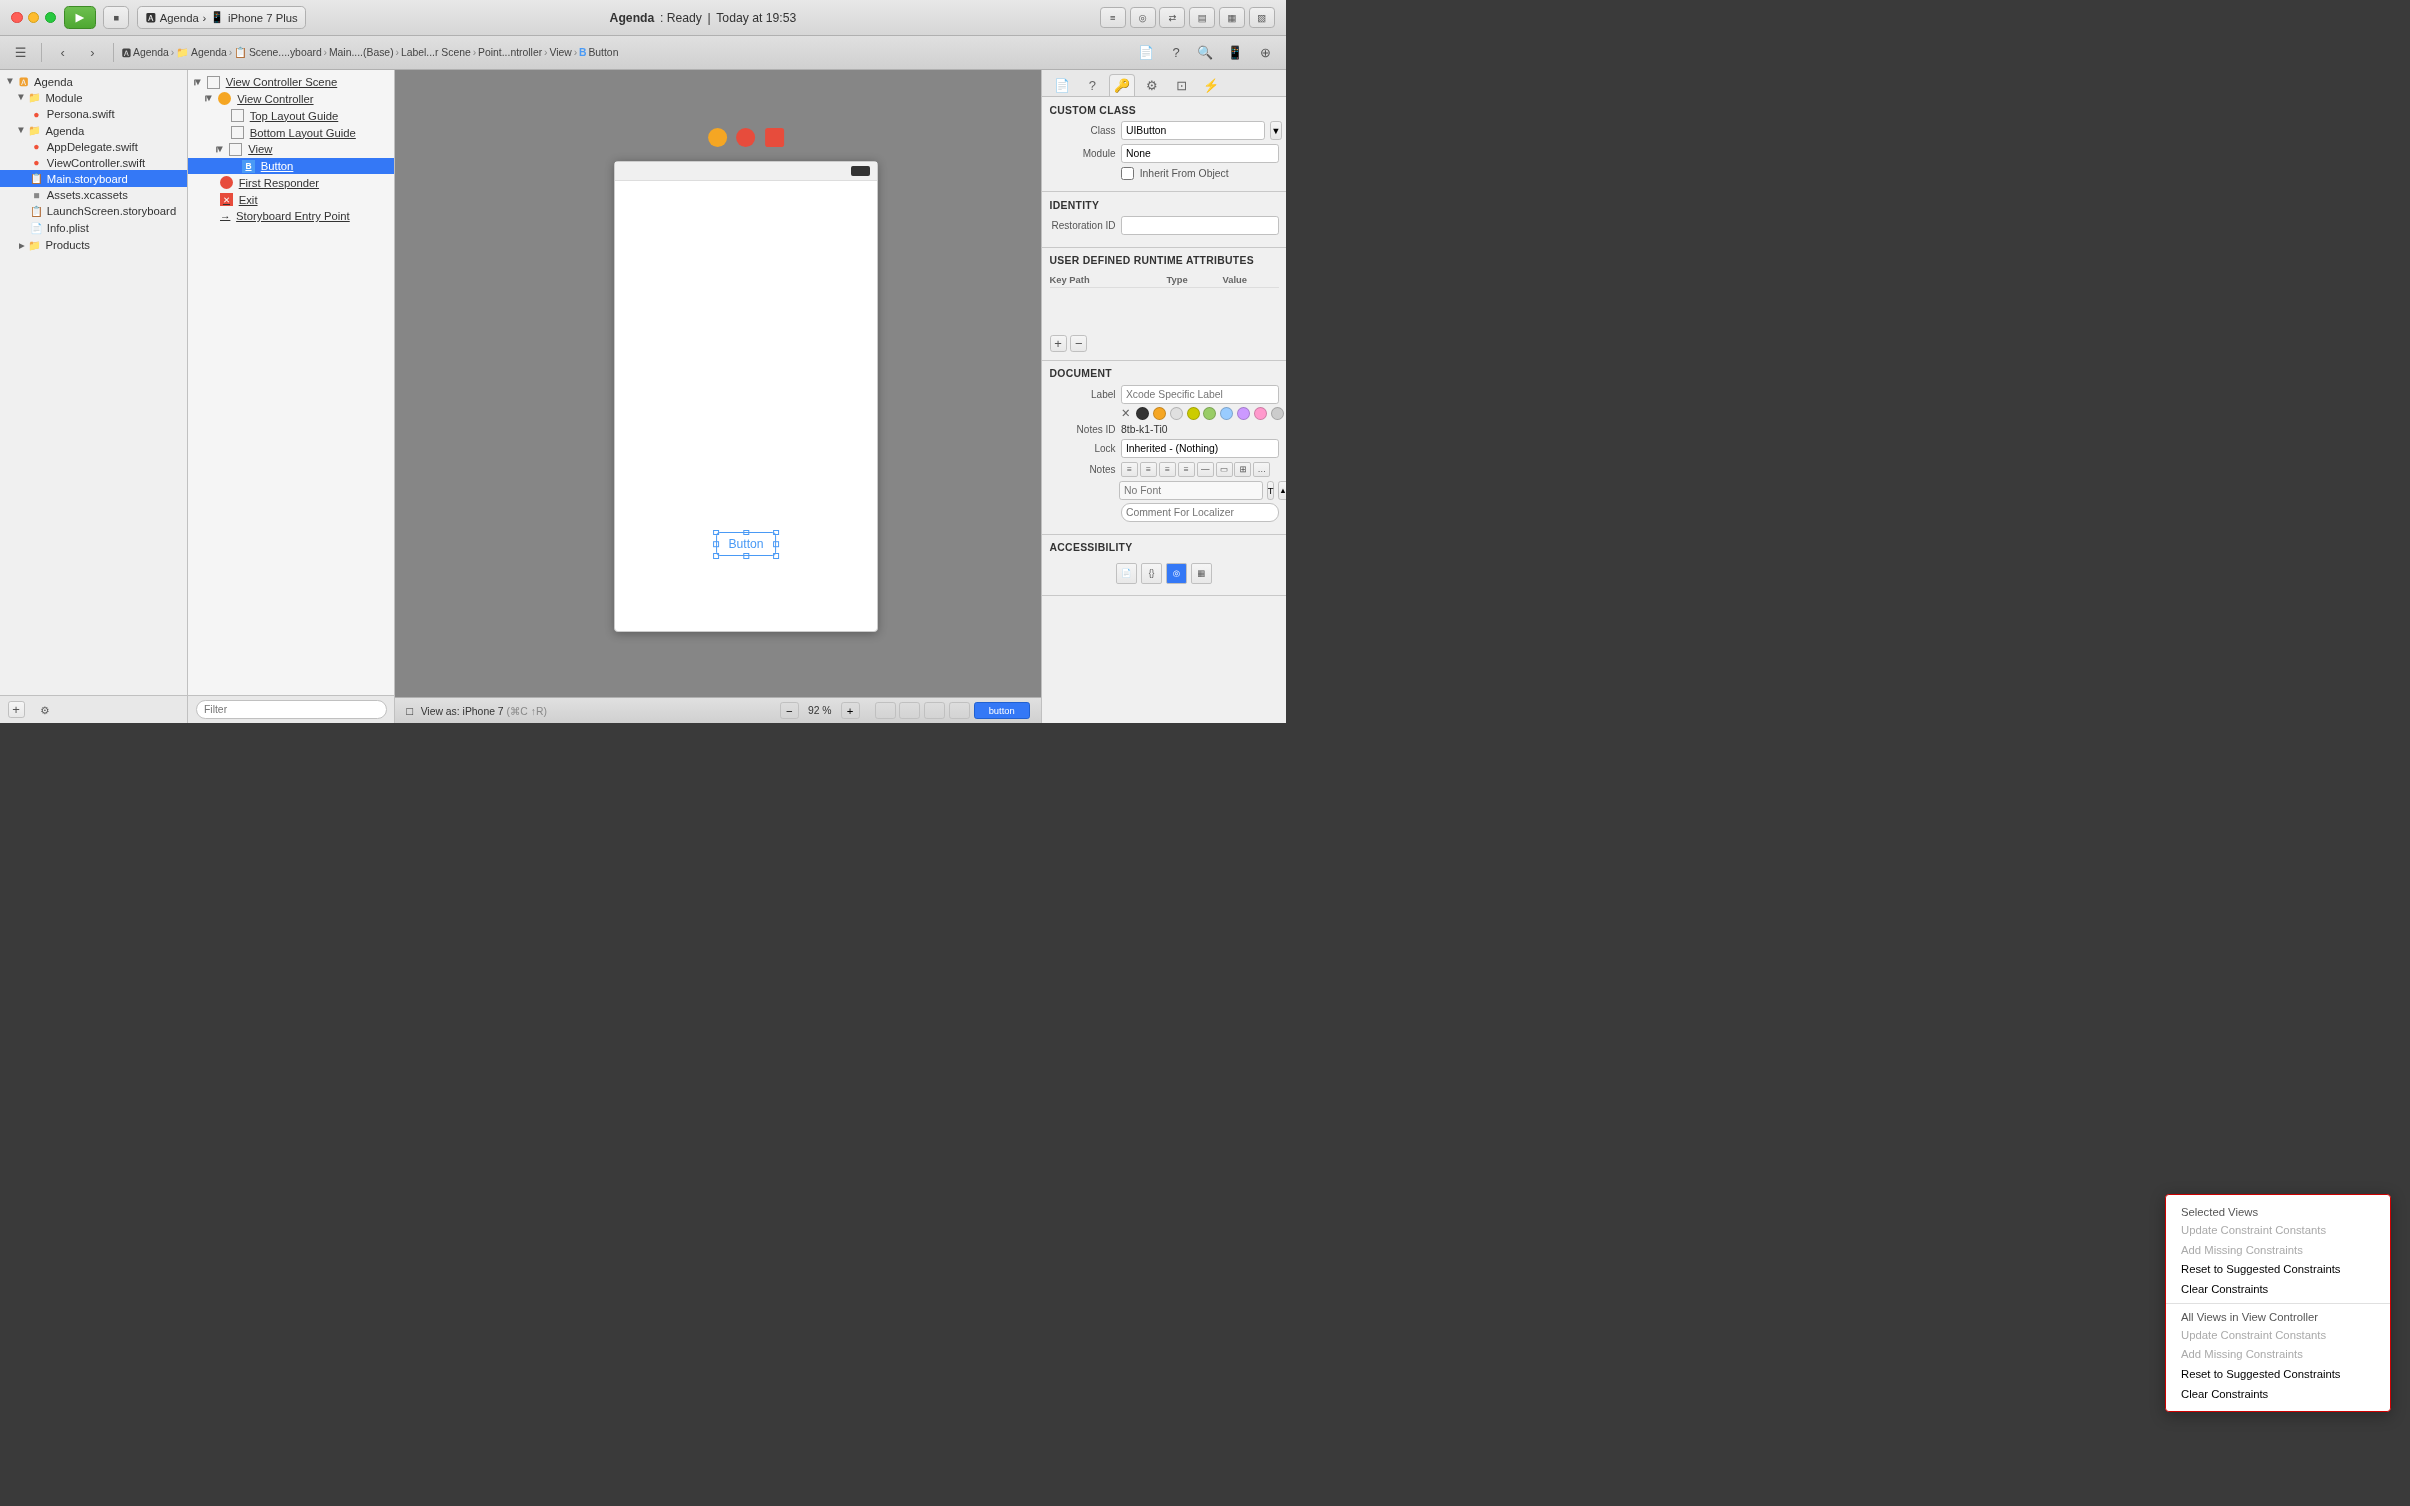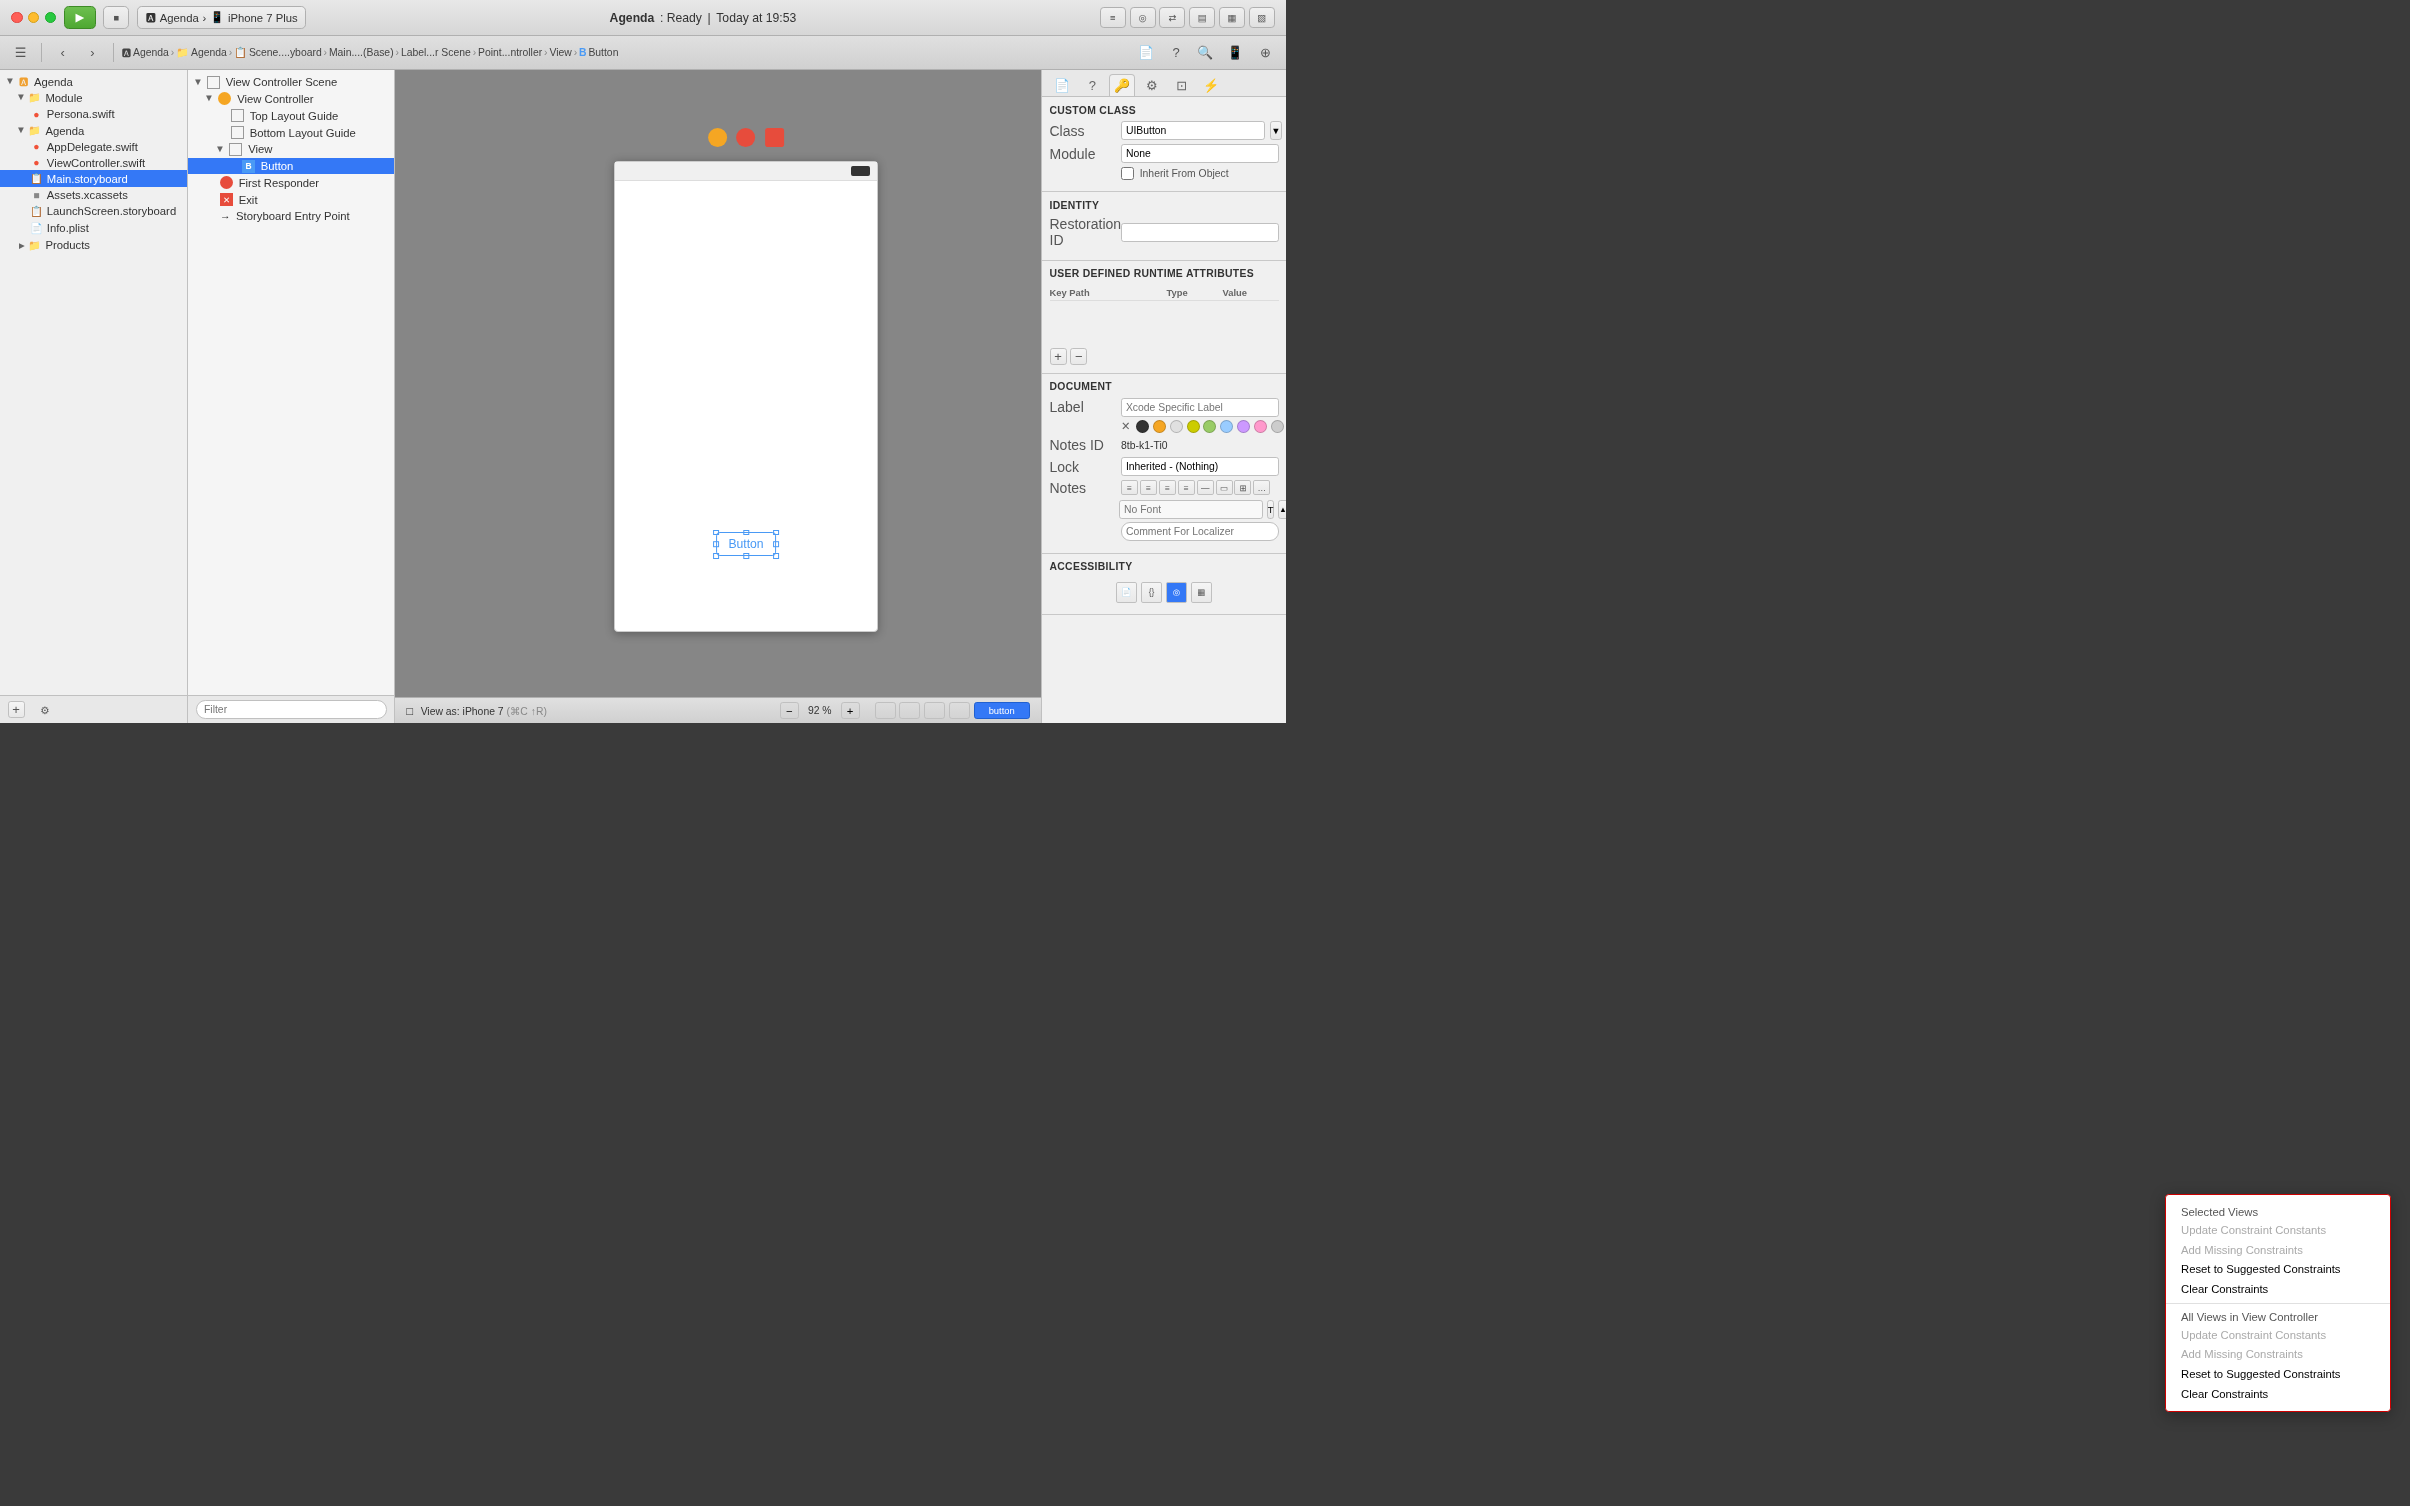--- a/index.html
+++ b/index.html
@@ -41,21 +41,21 @@
     .file-indent-2 { padding-left: 30px; }
     .file-icon { font-size: 10.4px; width: 13px; text-align: center; }
     .folder-icon { color: #f0a030; }
     .triangle { font-size: 7.5px; color: #666; cursor: pointer; }
     .triangle.open { transform: rotate(90deg); display: inline-block; }
     .nav-bottom { height: 28px; background: #e8e8e8; border-top: 0.9px solid #c0c0c0; display: flex; align-items: center; padding: 0 7.5px; gap: 7.5px; }
 
     
     .scene-list { width: 207px; background: #f5f5f5; border-right: 0.9px solid #c0c0c0; display: flex; flex-direction: column; }
     .scene-content { flex: 1; overflow-y: auto; padding: 3.8px 0; }
-    .scene-item { display: flex; align-items: center; gap: 3.8px; padding: 1.9px 7.5px; cursor: pointer; font-size: 11.3px; color: #333; }
+    .scene-item { display: flex; align-items: center; gap: 3.8px; padding: 1.9px 7.5px; cursor: pointer; font-size: 11.3px; color: #333; text-decoration: underline; }
     .scene-item.selected { background: #3478f6; color: white; }
     .scene-indent-1 { padding-left: 19px; }
     .scene-indent-2 { padding-left: 30px; }
     .scene-indent-3 { padding-left: 41px; }
     .scene-bottom { height: 28px; background: #e8e8e8; border-top: 0.9px solid #c0c0c0; display: flex; align-items: center; padding: 0 7.5px; }
     .filter-input { flex: 1; height: 19px; border: 0.9px solid #c0c0c0; border-radius: 9.4px; padding: 0 7.5px; font-size: 10.4px; background: white; }
 
     
     .canvas { flex: 1; background: #868686; position: relative; overflow: hidden; display: flex; align-items: center; justify-content: center; }
     .phone-frame { width: 264px; height: 471px; background: white; border: 0.9px solid #ccc; border-radius: 3.8px; position: relative; box-shadow: 0 1.9px 9.4px rgba(0,0,0,0.3); }
@@ -73,21 +73,21 @@
     .sh-bm { bottom: -2.8px; left: 50%; transform: translateX(-50%); }
     .sh-br { bottom: -2.8px; right: -2.8px; }
 
     .arrow-indicator { position: absolute; left: 395px; top: 50%; transform: translateY(-50%); }
 
     
     .right-panel { width: 245px; background: #f0f0f0; border-left: 0.9px solid #c0c0c0; display: flex; flex-direction: column; overflow-y: auto; }
     .inspector-section { border-bottom: 0.9px solid #c8c8c8; padding: 7.5px; }
     .inspector-title { font-size: 10.4px; font-weight: bold; color: #333; margin-bottom: 5.6px; text-transform: uppercase; letter-spacing: 0.3px; }
     .inspector-row { display: flex; align-items: center; margin-bottom: 3.8px; gap: 5.6px; }
-    .inspector-label { font-size: 14px; color: #555; width: 66px; text-align: left; flex-shrink: 0; }
+    .inspector-label { font-size: 10px; color: #555; width: 66px; text-align: right; flex-shrink: 0; }
     .inspector-field { flex: 1; height: 19px; border: 0.9px solid #c0c0c0; border-radius: 2.8px; padding: 0 3.8px; font-size: 10.4px; background: white; }
     .inspector-select { flex: 1; height: 19px; border: 0.9px solid #c0c0c0; border-radius: 2.8px; padding: 0 3.8px; font-size: 10.4px; background: white; appearance: none; }
     .inspector-checkbox { width: 13px; height: 13px; }
     .table-header { display: flex; font-size: 9.4px; color: #666; font-weight: bold; padding: 1.9px 0; border-bottom: 0.9px solid #ddd; margin-bottom: 3.8px; }
     .table-col-1 { flex: 1; }
     .table-col-2 { width: 56px; }
     .table-col-3 { width: 56px; }
     .plus-minus { display: flex; gap: 3.8px; margin-top: 5.6px; }
     .pm-btn { width: 17px; height: 17px; background: linear-gradient(to bottom, #f5f5f5, #e8e8e8); border: 0.9px solid #c0c0c0; border-radius: 2.8px; display: flex; align-items: center; justify-content: center; cursor: pointer; font-size: 13px; color: #555; line-height: 1; }
     .color-dots { display: flex; gap: 3.8px; align-items: center; }

